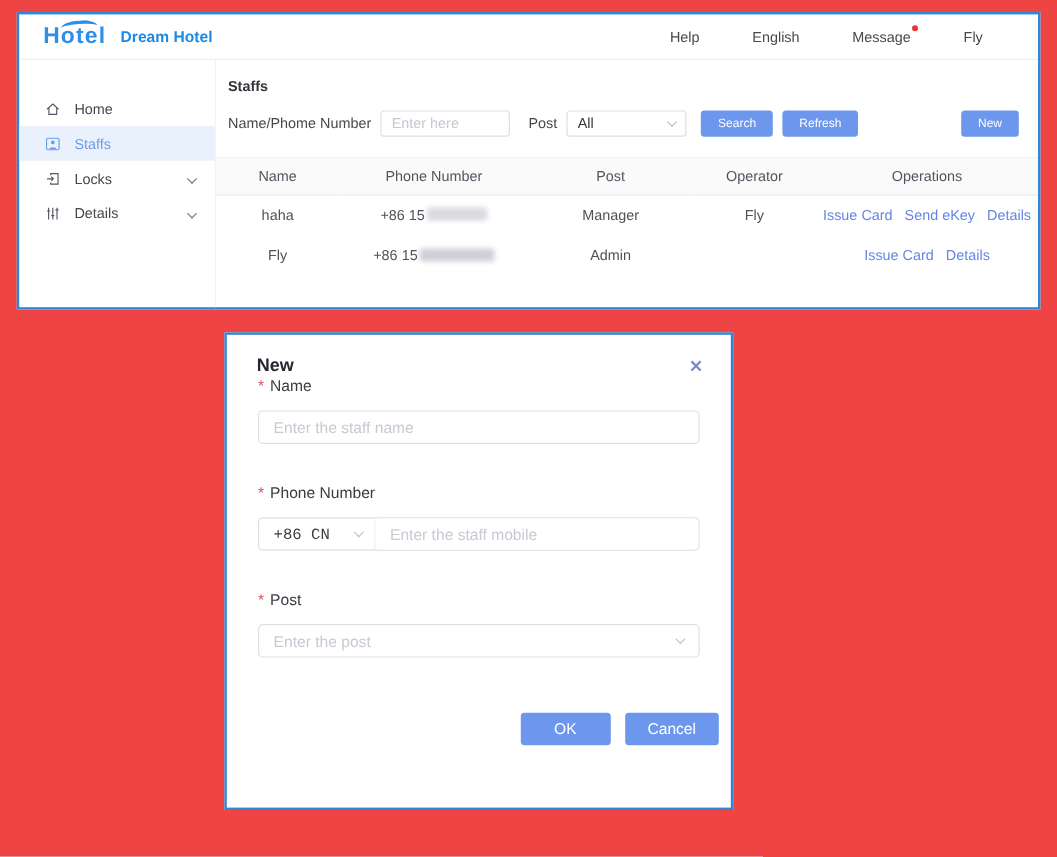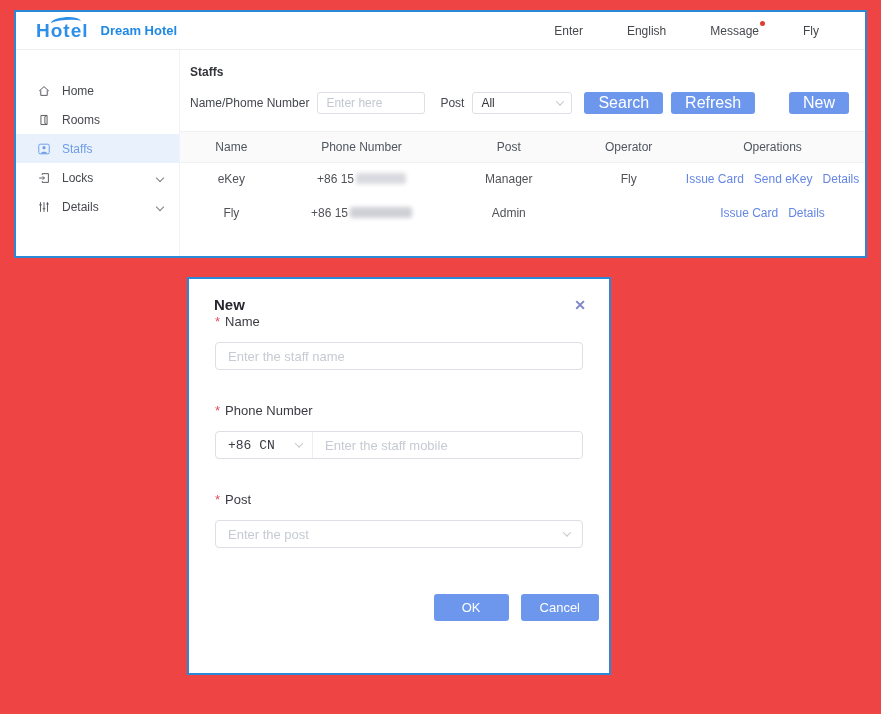--- a/index.html
+++ b/index.html
@@ -45,21 +45,21 @@
     margin-left:8px; padding:0 8px; font-size:12px; color:#333;
     font-family:"Liberation Sans", sans-serif; outline:none; }
   .mini-input::placeholder { color:#c3c7cf; }
   .post-label { margin-left:15px; }
   .mini-select { width:100px; height:22px; border:1px solid #dcdfe6; border-radius:3px;
     margin-left:8px; display:flex; align-items:center; justify-content:space-between;
     padding:0 8px; color:#33353a; cursor:pointer; }
   .chev { width:6px; height:6px; border-right:1.3px solid #c0c4cc;
     border-bottom:1.3px solid #c0c4cc; transform:rotate(45deg) translate(-1px,-1px); }
   .btn { background:#6d97ed; color:#fff; border:none; border-radius:3px;
-    font-size:16px; height:22px; padding:0 14px; cursor:pointer;
+    font-size:10px; height:22px; padding:0 14px; cursor:pointer;
     font-family:"Liberation Sans", sans-serif; }
   .btn-search { margin-left:12px; }
   .btn-refresh { margin-left:8px; }
   .btn-new { margin-left:auto; margin-right:16px; }
 
   .divider { height:1px; background:#f0f1f4; margin-top:17px; }
 
   table { width:100%; border-collapse:collapse; font-size:12px; color:#515258;
     table-layout:fixed; }
   thead tr { background:#fafafa; height:30px; }
@@ -113,44 +113,38 @@
 
   <div class="window">
 
     <div class="win-header">
       <div class="logo">
         <span class="logo-text">Hotel</span>
         <span class="logo-swoosh"></span>
       </div>
       <span class="brand">Dream Hotel</span>
       <div class="top-nav">
-        <span class="top-nav-item">Enter</span>
+        <span class="top-nav-item">Help</span>
         <span class="top-nav-item">English</span>
         <span class="top-nav-item">
           <span>Message</span>
           <span class="red-dot"></span>
         </span>
         <span class="top-nav-item">Fly</span>
       </div>
     </div>
 
     <div class="win-body">
 
       <aside class="sidebar">
         <div class="side-item">
           <svg width="14" height="14" viewBox="0 0 16 16">
               <path d="M2.5 8 L8 3 L13.5 8 M4.3 7.2 V13 H11.7 V7.2" fill="none" stroke="#55585e" stroke-width="1.1"></path>
             </svg>
           <span>Home</span>
-        </div>
-        <div class="side-item">
-          <svg width="14" height="14" viewBox="0 0 16 16">
-              <path d="M4.5 2.8 H11.5 V13.2 H4.5 Z M11.5 2.8 L9 4 V12 L11.5 13.2" fill="none" stroke="#55585e" stroke-width="1.1"></path>
-            </svg>
-          <span>Rooms</span>
         </div>
         <div class="side-item active">
           <svg width="14" height="14" viewBox="0 0 16 16">
               <rect x="2" y="2.5" width="12" height="11" rx="1.5" fill="none" stroke="#6f9ce6" stroke-width="1.1"></rect>
               <circle cx="8" cy="6.5" r="1.8" fill="#6f9ce6"></circle>
               <path d="M4.5 13 C4.5 10.4 11.5 10.4 11.5 13 Z" fill="#6f9ce6"></path>
             </svg>
           <span>Staffs</span>
         </div>
         <div class="side-item">
@@ -207,21 +201,21 @@
             <tr>
               <th>Name</th>
               <th>Phone Number</th>
               <th>Post</th>
               <th>Operator</th>
               <th>Operations</th>
             </tr>
           </thead>
           <tbody>
             <tr>
-              <td>eKey</td>
+              <td>haha</td>
               <td>
                 <span>+86 15</span><span class="blur blur-a"></span>
               </td>
               <td>Manager</td>
               <td>Fly</td>
               <td>
                 <a class="op-link">Issue Card</a><a class="op-link">Send eKey</a><a class="op-link">Details</a>
               </td>
             </tr>
             <tr>

